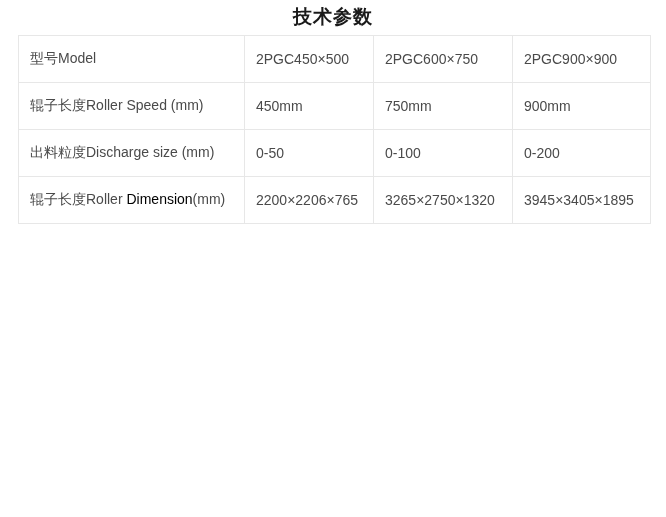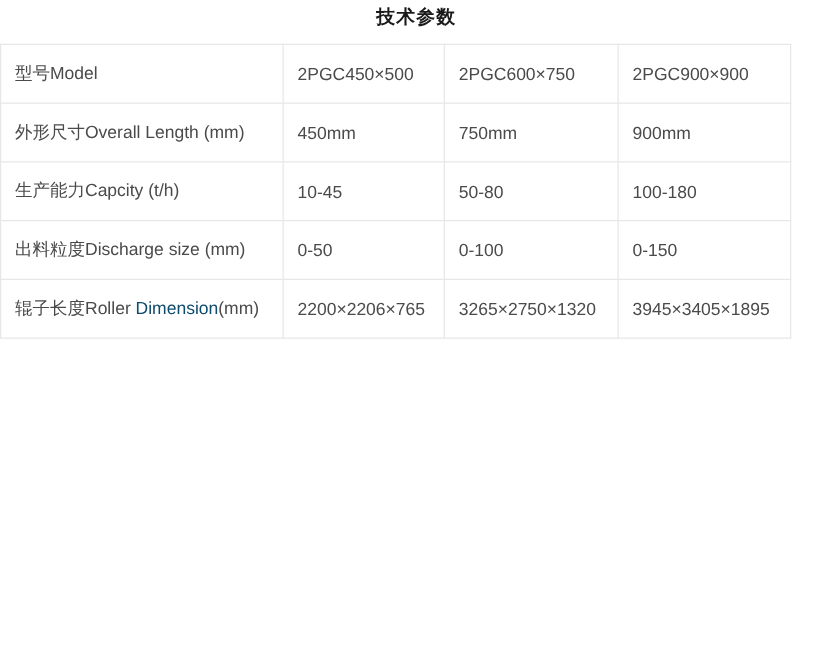--- a/index.html
+++ b/index.html
@@ -11,81 +11,76 @@
     width: 666px;
     height: 517px;
     font-family: "Liberation Sans", "DejaVu Sans", sans-serif;
     overflow: hidden;
   }
   .page-title {
     height: 35px;
     box-sizing: border-box;
     padding-top: 4px;
     text-align: center;
-    font-size: 15px;
+    font-size: 19px;
     font-weight: bold;
     color: #1a1a1a;
     letter-spacing: 1px;
   }
   table.spec-table {
     border-collapse: collapse;
     table-layout: fixed;
+    margin-left: 18px;
     width: 613px;
   }
   table.spec-table td {
     border: 1px solid #e7e7e7;
     height: 46px;
     box-sizing: content-box;
     font-size: 14px;
     color: #4a4a4a;
     vertical-align: middle;
     padding: 0 6px 0 11px;
     overflow: hidden;
     white-space: nowrap;
   }
   td.col-label { width: 208px; }
   td.col-v1   { width: 111px; }
   td.col-v2   { width: 121px; }
   td.col-v3   { width: 120px; }
   .link {
-    color: #0c4a6e;
+    color: #000000;
     text-decoration: none;
     cursor: pointer;
   }
 </style>
 </head>
 <body>
 
 <div class="page-title">技术参数</div>
 
 <table class="spec-table">
   <tbody>
     <tr>
       <td class="col-label">型号Model</td>
       <td class="col-v1">2PGC450×500</td>
       <td class="col-v2">2PGC600×750</td>
       <td class="col-v3">2PGC900×900</td>
     </tr>
     <tr>
-      <td class="col-label">外形尺寸Overall Length (mm)</td>
+      <td class="col-label">辊子长度Roller Speed (mm)</td>
       <td class="col-v1">450mm</td>
       <td class="col-v2">750mm</td>
       <td class="col-v3">900mm</td>
     </tr>
     <tr>
-      <td class="col-label">生产能力Capcity (t/h)</td>
-      <td class="col-v1">10-45</td>
-      <td class="col-v2">50-80</td>
-      <td class="col-v3">100-180</td>
-    </tr>
-    <tr>
       <td class="col-label">出料粒度Discharge size (mm)</td>
       <td class="col-v1">0-50</td>
       <td class="col-v2">0-100</td>
-      <td class="col-v3">0-150</td>
+      <td class="col-v3">0-200</td>
     </tr>
     <tr>
       <td class="col-label"><span>辊子长度Roller </span><a class="link">Dimension</a><span>(mm)</span></td>
       <td class="col-v1">2200×2206×765</td>
       <td class="col-v2">3265×2750×1320</td>
       <td class="col-v3">3945×3405×1895</td>
     </tr>
   </tbody>
 </table>
 

